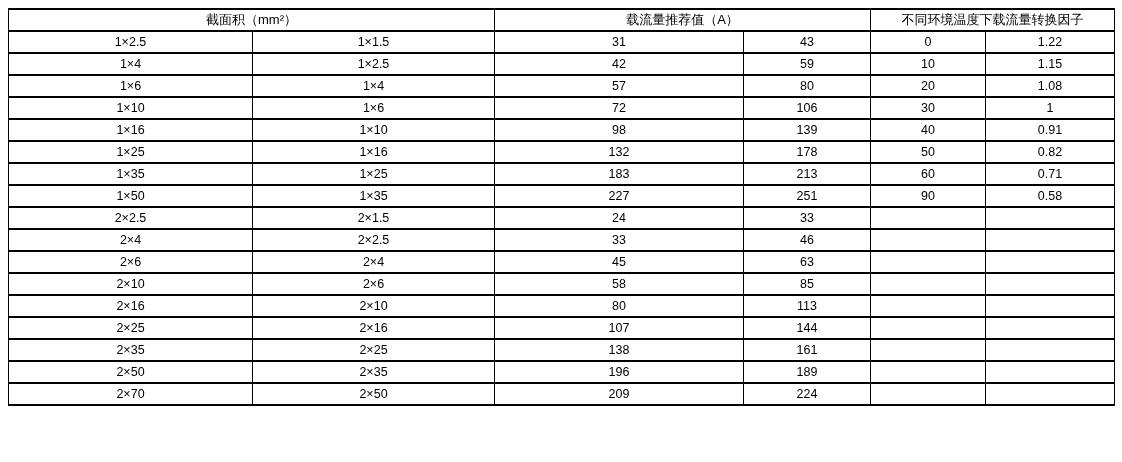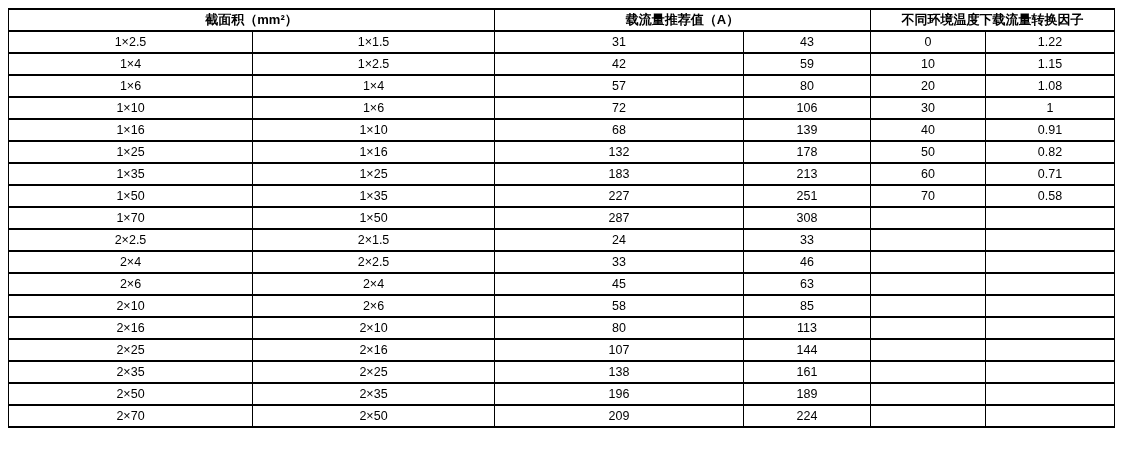--- a/index.html
+++ b/index.html
@@ -32,21 +32,21 @@
     height: 20px;
     padding: 0 2px;
     text-align: center;
     vertical-align: middle;
     color: #000000;
     overflow: hidden;
     white-space: nowrap;
   }
   table.data-table th {
     font-size: 13px;
-    font-weight: bold;
+    font-weight: normal;
     margin-left: 40px;
   }
   table.data-table td {
     font-size: 12.5px;
     font-weight: normal;
   }
   col.c1 { width: 244px; }
   col.c2 { width: 242px; }
   col.c3 { width: 249px; }
   col.c4 { width: 127px; }
@@ -102,21 +102,21 @@
           <td>1×10</td>
           <td>1×6</td>
           <td>72</td>
           <td>106</td>
           <td>30</td>
           <td>1</td>
         </tr>
         <tr>
           <td>1×16</td>
           <td>1×10</td>
-          <td>68</td>
+          <td>98</td>
           <td>139</td>
           <td>40</td>
           <td>0.91</td>
         </tr>
         <tr>
           <td>1×25</td>
           <td>1×16</td>
           <td>132</td>
           <td>178</td>
           <td>50</td>
@@ -128,30 +128,22 @@
           <td>183</td>
           <td>213</td>
           <td>60</td>
           <td>0.71</td>
         </tr>
         <tr>
           <td>1×50</td>
           <td>1×35</td>
           <td>227</td>
           <td>251</td>
-          <td>70</td>
+          <td>90</td>
           <td>0.58</td>
-        </tr>
-        <tr>
-          <td>1×70</td>
-          <td>1×50</td>
-          <td>287</td>
-          <td>308</td>
-          <td></td>
-          <td></td>
         </tr>
         <tr>
           <td>2×2.5</td>
           <td>2×1.5</td>
           <td>24</td>
           <td>33</td>
           <td></td>
           <td></td>
         </tr>
         <tr>

